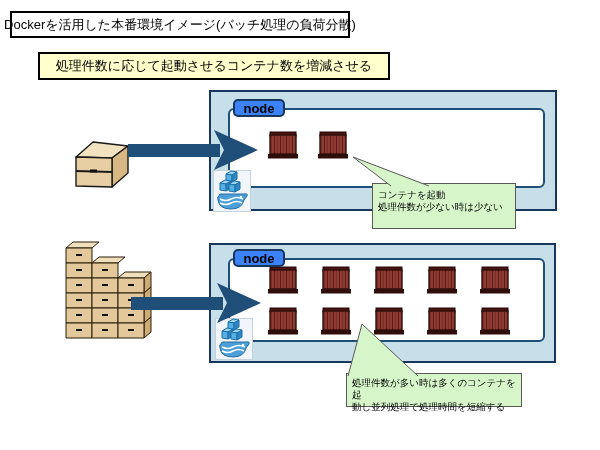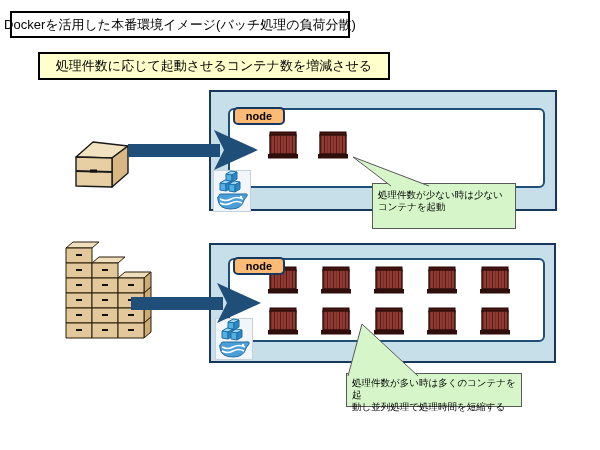--- a/index.html
+++ b/index.html
@@ -16,23 +16,23 @@
     display:flex;align-items:center;justify-content:center;font-size:13px;color:#000;white-space:nowrap;}
   .subtitle-box{left:38px;top:52px;width:352px;height:28px;border:2px solid #000;background:var(--subtitle_fill);
     display:flex;align-items:center;justify-content:center;font-size:13px;font-weight:normal;color:#000;white-space:nowrap;}
 
   .node-group{border:2px solid var(--node_border);background:var(--node_fill);}
   .node-group.small{left:209px;top:90px;width:348px;height:121px;}
   .node-group.large{left:209px;top:243px;width:347px;height:120px;}
   .node-inner{position:absolute;background:#fff;border:2px solid var(--navy);border-radius:6px;}
   .node-group.small .node-inner{left:17px;top:16px;width:317px;height:80px;}
   .node-group.large .node-inner{left:17px;top:13px;width:317px;height:84px;}
-  .node-tab{position:absolute;left:22px;width:52px;height:18px;background:#fdba74;border:2px solid var(--node_border);
+  .node-tab{position:absolute;left:22px;width:52px;height:18px;background:#3b82f6;border:2px solid var(--node_border);
     border-radius:5px;display:flex;align-items:center;justify-content:center;
-    font-size:11px;font-weight:bold;color:#000;z-index:3;margin-top:8px;}
+    font-size:13px;font-weight:bold;color:#000;z-index:3;}
   .node-group.small .node-tab{top:7px;}
   .node-group.large .node-tab{top:4px;}
   .containers-grid{position:absolute;z-index:2;}
   .node-group.small .containers-grid{left:57px;top:39px;display:flex;gap:20px;}
   .node-group.large .containers-grid{left:57px;top:21px;display:grid;grid-template-columns:repeat(5,30px);column-gap:23px;row-gap:13px;}
   .docker-badge{position:absolute;z-index:4;}
   .node-group.small .docker-badge{left:2px;top:78px;}
   .node-group.large .docker-badge{left:4px;top:73px;}
 
   .callout{background:var(--bubble_fill);border:1px solid var(--bubble_border);color:#000;
@@ -431,22 +431,22 @@
 <svg class="abs arrow-svg" style="left:125px;top:128px;" width="140" height="44" viewBox="0 0 140 44">
   <rect x="3" y="16" width="92" height="13" fill="var(--navy)"></rect>
   <path d="M89,2 L133,22 L89,42 L99,22 Z" fill="var(--navy)"></path>
 </svg>
 <svg class="abs arrow-svg" style="left:128px;top:281px;" width="140" height="44" viewBox="0 0 140 44">
   <rect x="3" y="16" width="92" height="13" fill="var(--navy)"></rect>
   <path d="M89,2 L133,22 L89,42 L99,22 Z" fill="var(--navy)"></path>
 </svg>
 
 <div class="abs callout callout-small">
+  <div>コンテナを起動</div>
   <div>処理件数が少ない時は少ない</div>
-  <div>コンテナを起動</div>
 </div>
 <svg class="abs tail" style="left:345px;top:150px;" width="100" height="40" viewBox="0 0 100 40">
   <path d="M46,36 L8,7 L84,36" fill="var(--bubble_fill)" stroke="var(--bubble_border)" stroke-width="1"></path>
 </svg>
 
 <div class="abs callout callout-large">
   <div>処理件数が多い時は多くのコンテナを起</div>
   <div>動し並列処理で処理時間を短縮する</div>
 </div>
 <svg class="abs tail" style="left:340px;top:318px;" width="90" height="60" viewBox="0 0 90 60">

